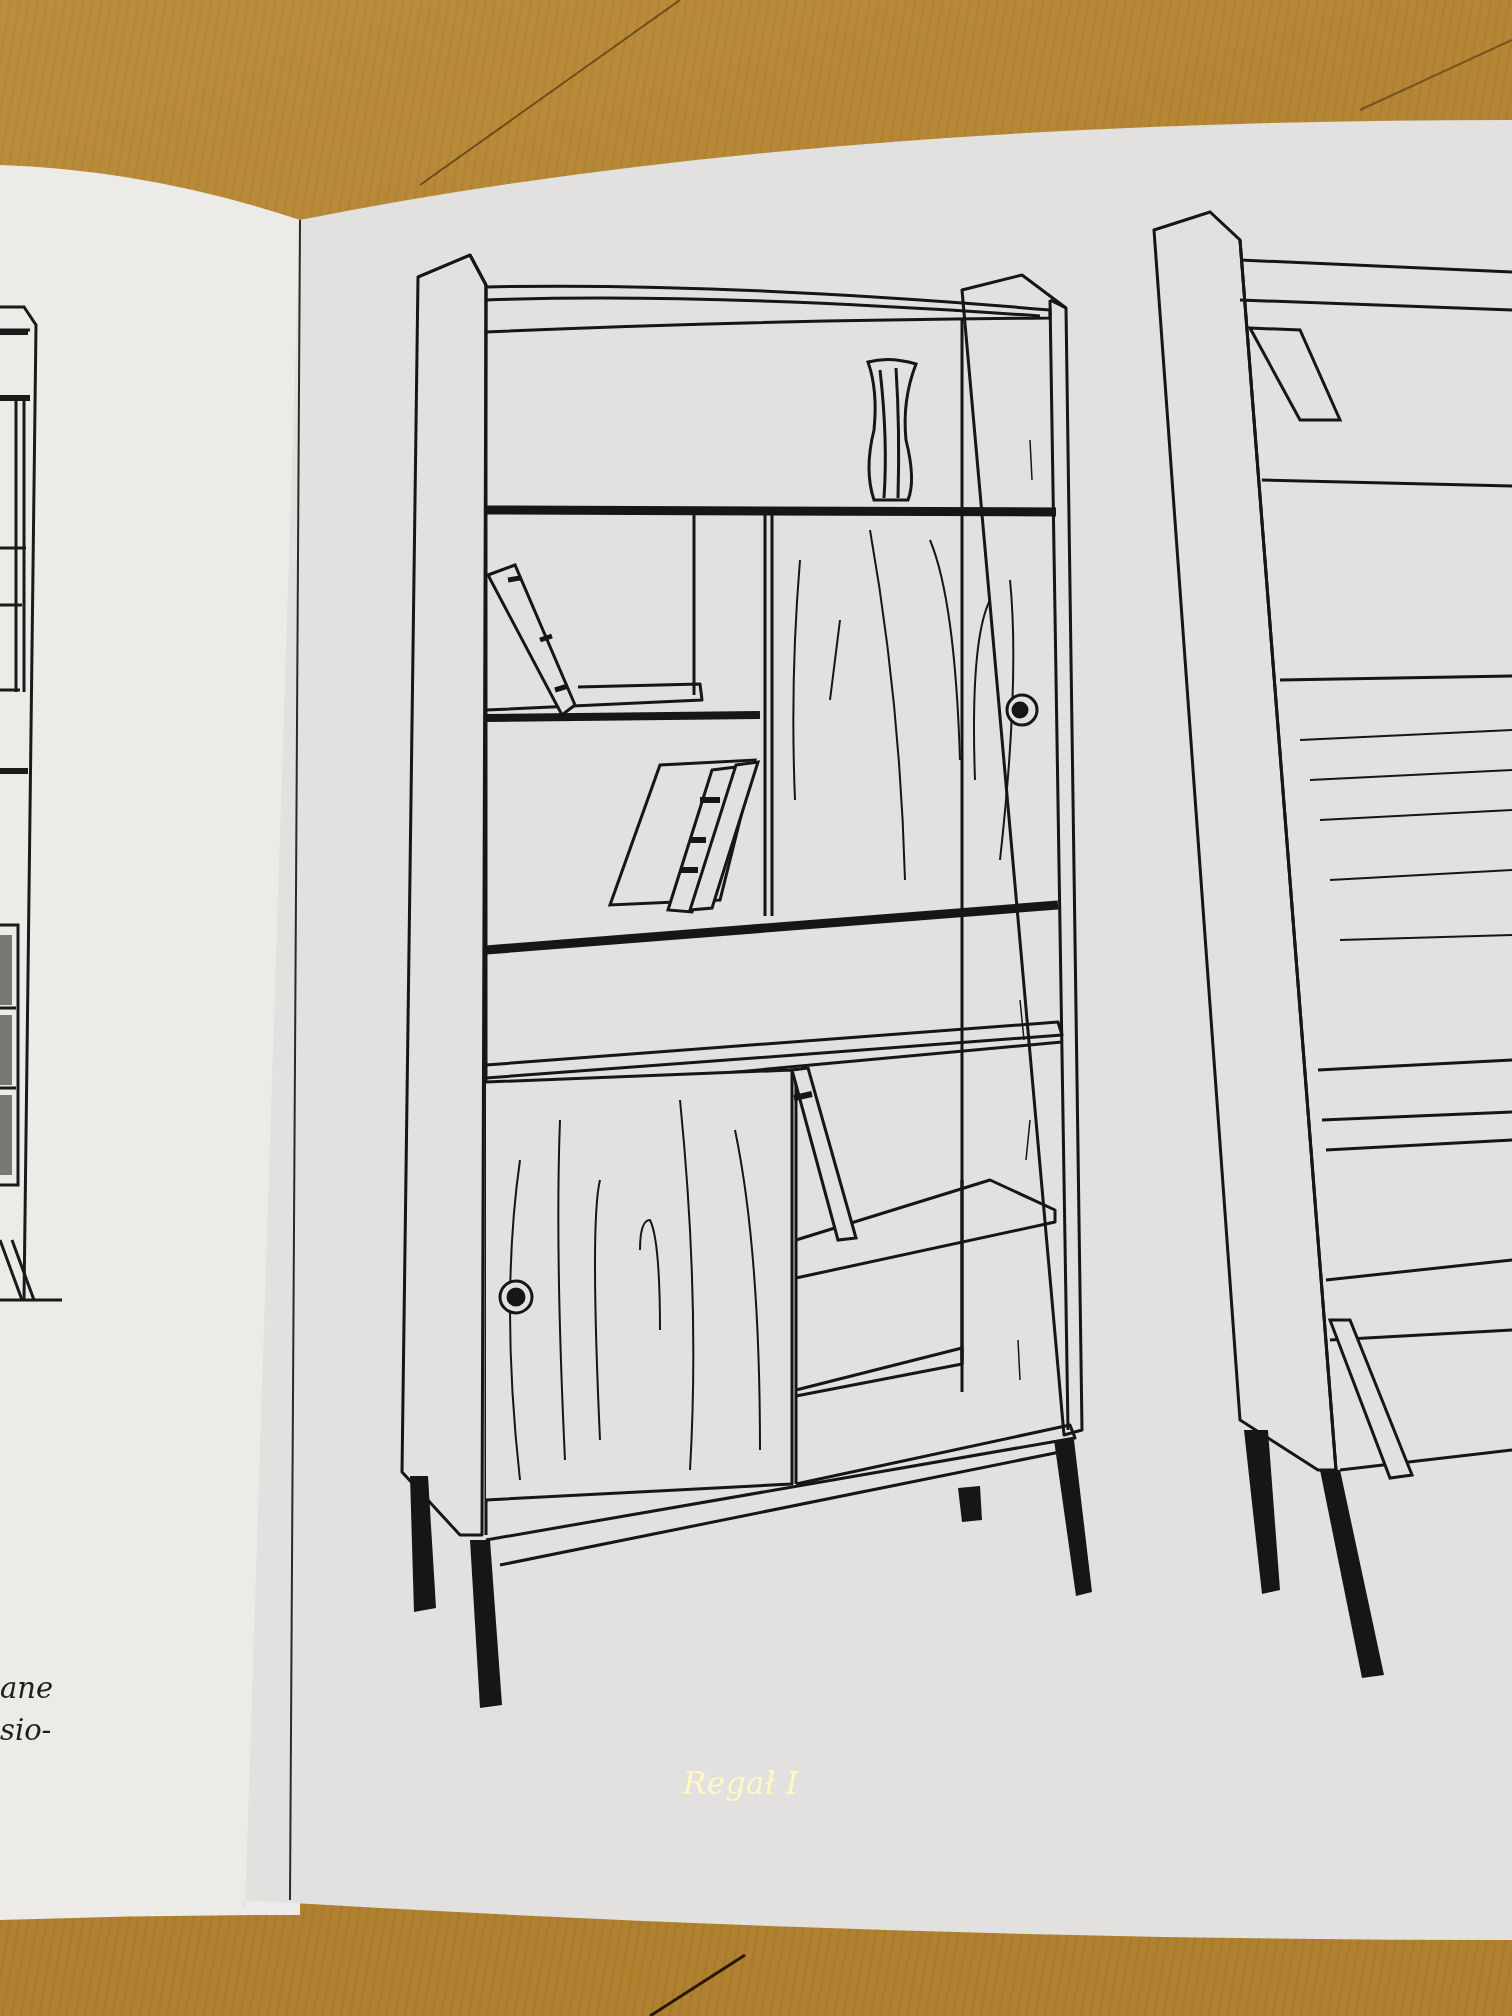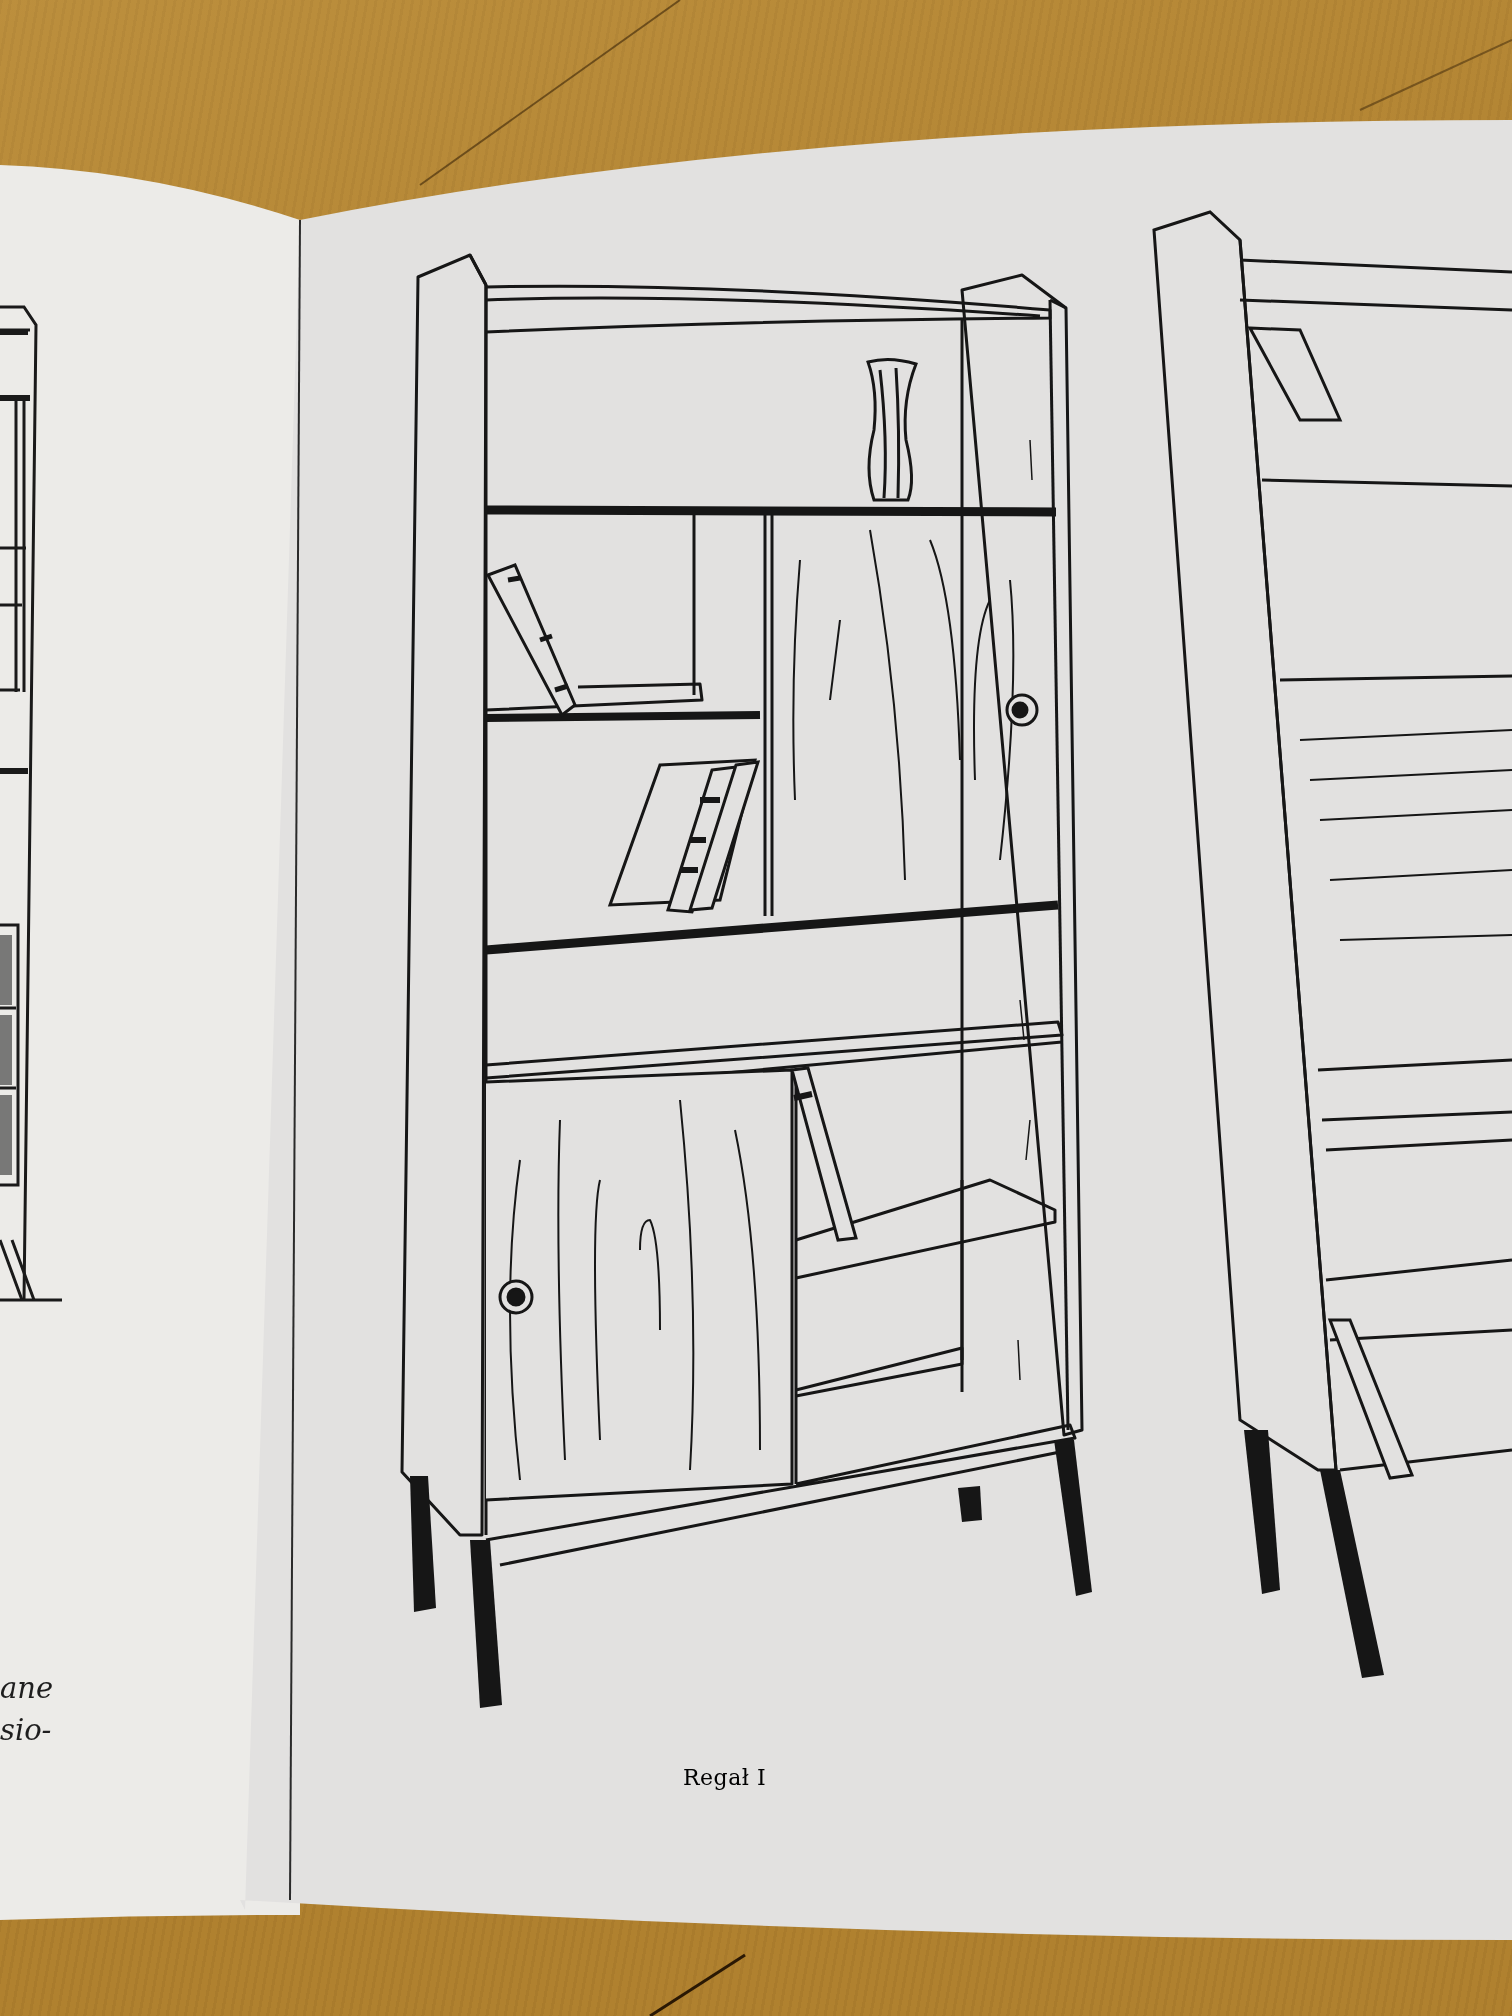--- a/index.html
+++ b/index.html
@@ -11,22 +11,22 @@
     .table-bg {
       position: absolute; inset: 0;
       background:
         linear-gradient(160deg, rgba(255,220,140,0.15) 0%, rgba(0,0,0,0) 40%),
         repeating-linear-gradient(100deg, rgba(90,55,10,0.08) 0 3px, rgba(0,0,0,0) 3px 9px),
         #b0812f;
     }
     .scene { position: absolute; left: 0; top: 0; width: 1512px; height: 2016px; }
     .caption {
       position: absolute; left: 683px; top: 1765px;
-      font-family: "DejaVu Serif", serif; 
-      font-size: 22px; color: #000000; letter-spacing: 0.5px;
+      font-family: "DejaVu Serif", serif; font-style: italic;
+      font-size: 31px; color: #fef9c3; letter-spacing: 0.5px;
     }
     .left-text {
       position: absolute; left: 0; font-family: "DejaVu Serif", serif;
       font-style: italic; font-size: 29px; color: #1e1e1e; line-height: 36px; text-align: right;
     }
   </style>
 </head>
 <body>
 
 <div class="table-bg"></div>

